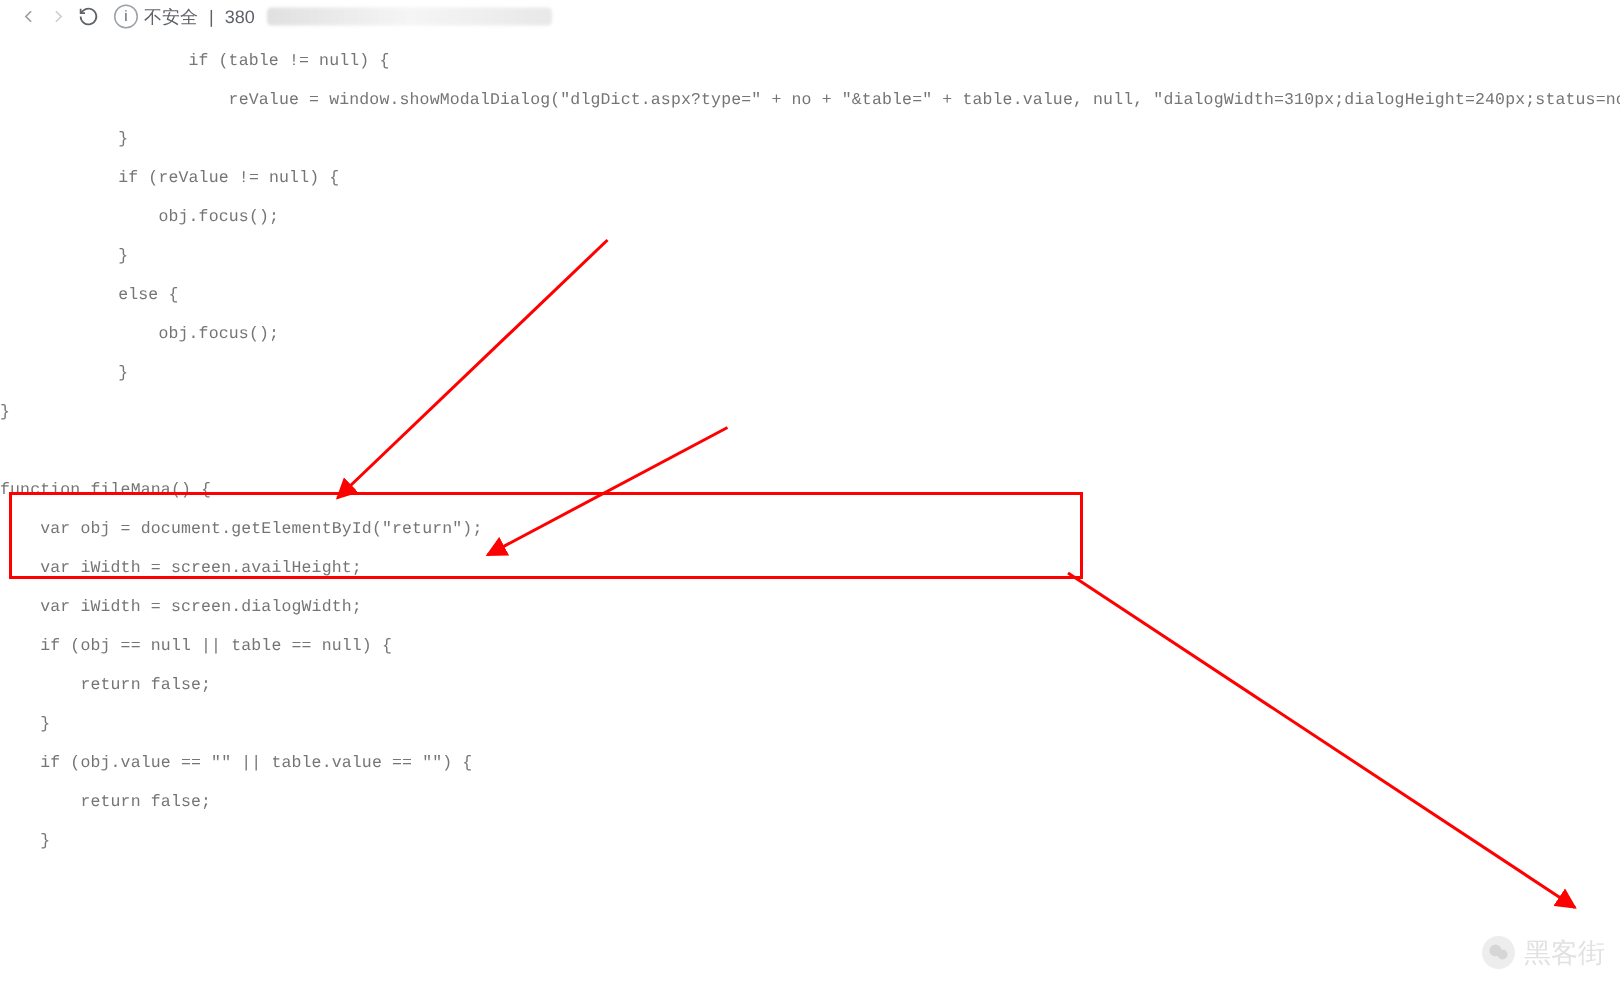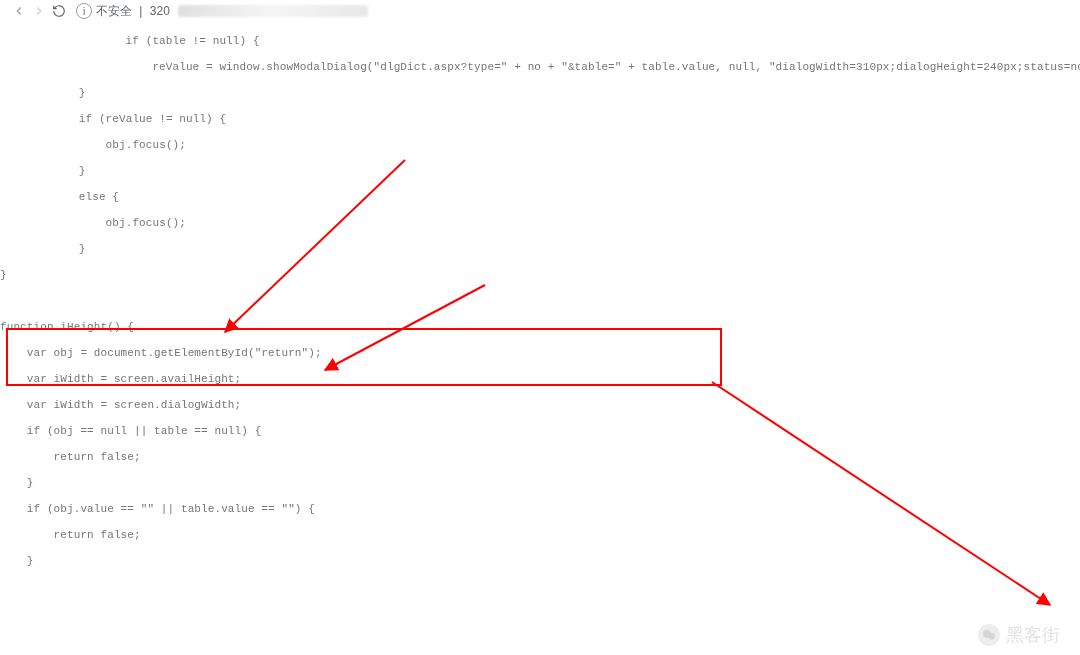--- a/index.html
+++ b/index.html
@@ -57,21 +57,21 @@
   .ml { margin-left: 52px; display:inline-block; }
   .ml2 { margin-left: 72px; display:inline-block; }
   .red-box {
     position: absolute;
     border: 2px solid #ff0000;
     background: transparent;
     z-index: 5;
   }
   .watermark {
     position: absolute;
-    right: 20px;
+    right: 10px;
     bottom: 8px;
     display: flex;
     align-items: center;
     gap: 6px;
     color: #dcdcdc;
     font-family: "Microsoft YaHei", Arial, sans-serif;
     font-size: 18px;
     opacity: 0.85;
     z-index: 20;
   }
@@ -99,38 +99,38 @@
   <span>
     <svg width="14" height="14" viewBox="0 0 24 24" fill="none" stroke="#5f6368" stroke-width="2">
         <path d="M3 12a9 9 0 1 0 3-6.7L3 8"></path>
         <polyline points="3 3 3 8 8 8"></polyline>
       </svg>
   </span>
   <div class="addr-chip">
     <span class="info-circ">i</span>
     <span>不安全</span>
     <span>&nbsp;|&nbsp;</span>
-    <span>320</span>
+    <span>380</span>
     <span class="blur"></span>
   </div>
 </div>
 
 <div class="code-area">
 <span class="cl"><span class="ml2">        if (table != null) {</span></span>
 <span class="cl"><span class="ml2">            reValue = window.showModalDialog("dlgDict.aspx?type=" + no + "&amp;table=" + table.value, null, "dialogWidth=310px;dialogHeight=240px;status=no;resizable=no;help=no;scroll=no;");</span></span>
 <span class="cl"><span class="ml">    }</span></span>
 <span class="cl"><span class="ml">    if (reValue != null) {</span></span>
 <span class="cl"><span class="ml">        obj.focus();</span></span>
 <span class="cl"><span class="ml">    }</span></span>
 <span class="cl"><span class="ml">    else {</span></span>
 <span class="cl"><span class="ml">        obj.focus();</span></span>
 <span class="cl"><span class="ml">    }</span></span>
 <span class="cl"><span>}</span></span>
 <span class="cl"><span></span></span>
-<span class="cl"><span>function iHeight() {</span></span>
+<span class="cl"><span>function fileMana() {</span></span>
 <span class="cl"><span>    var obj = document.getElementById("return");</span></span>
 <span class="cl"><span>    var iWidth = screen.availHeight;</span></span>
 <span class="cl"><span>    var iWidth = screen.dialogWidth;</span></span>
 <span class="cl"><span>    if (obj == null || table == null) {</span></span>
 <span class="cl"><span>        return false;</span></span>
 <span class="cl"><span>    }</span></span>
 <span class="cl"><span>    if (obj.value == "" || table.value == "") {</span></span>
 <span class="cl"><span>        return false;</span></span>
 <span class="cl"><span>    }</span></span>
 

